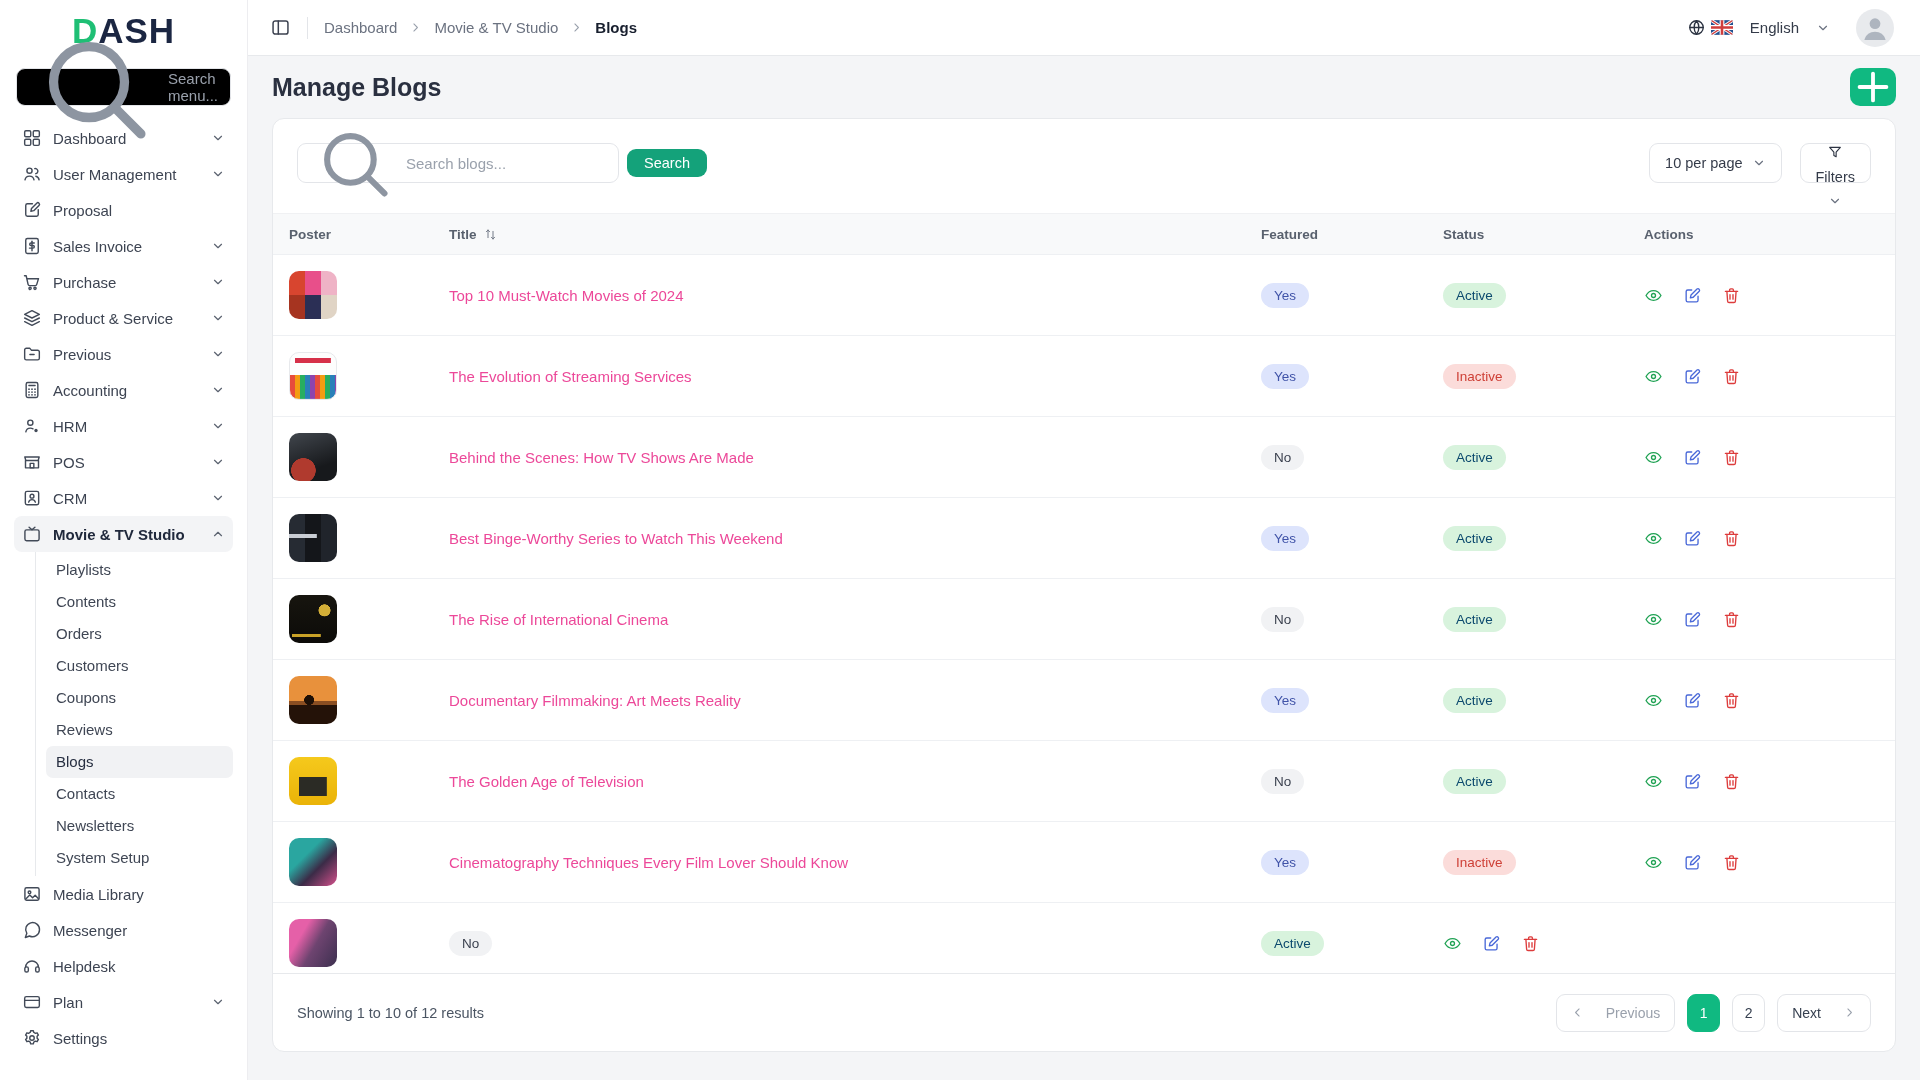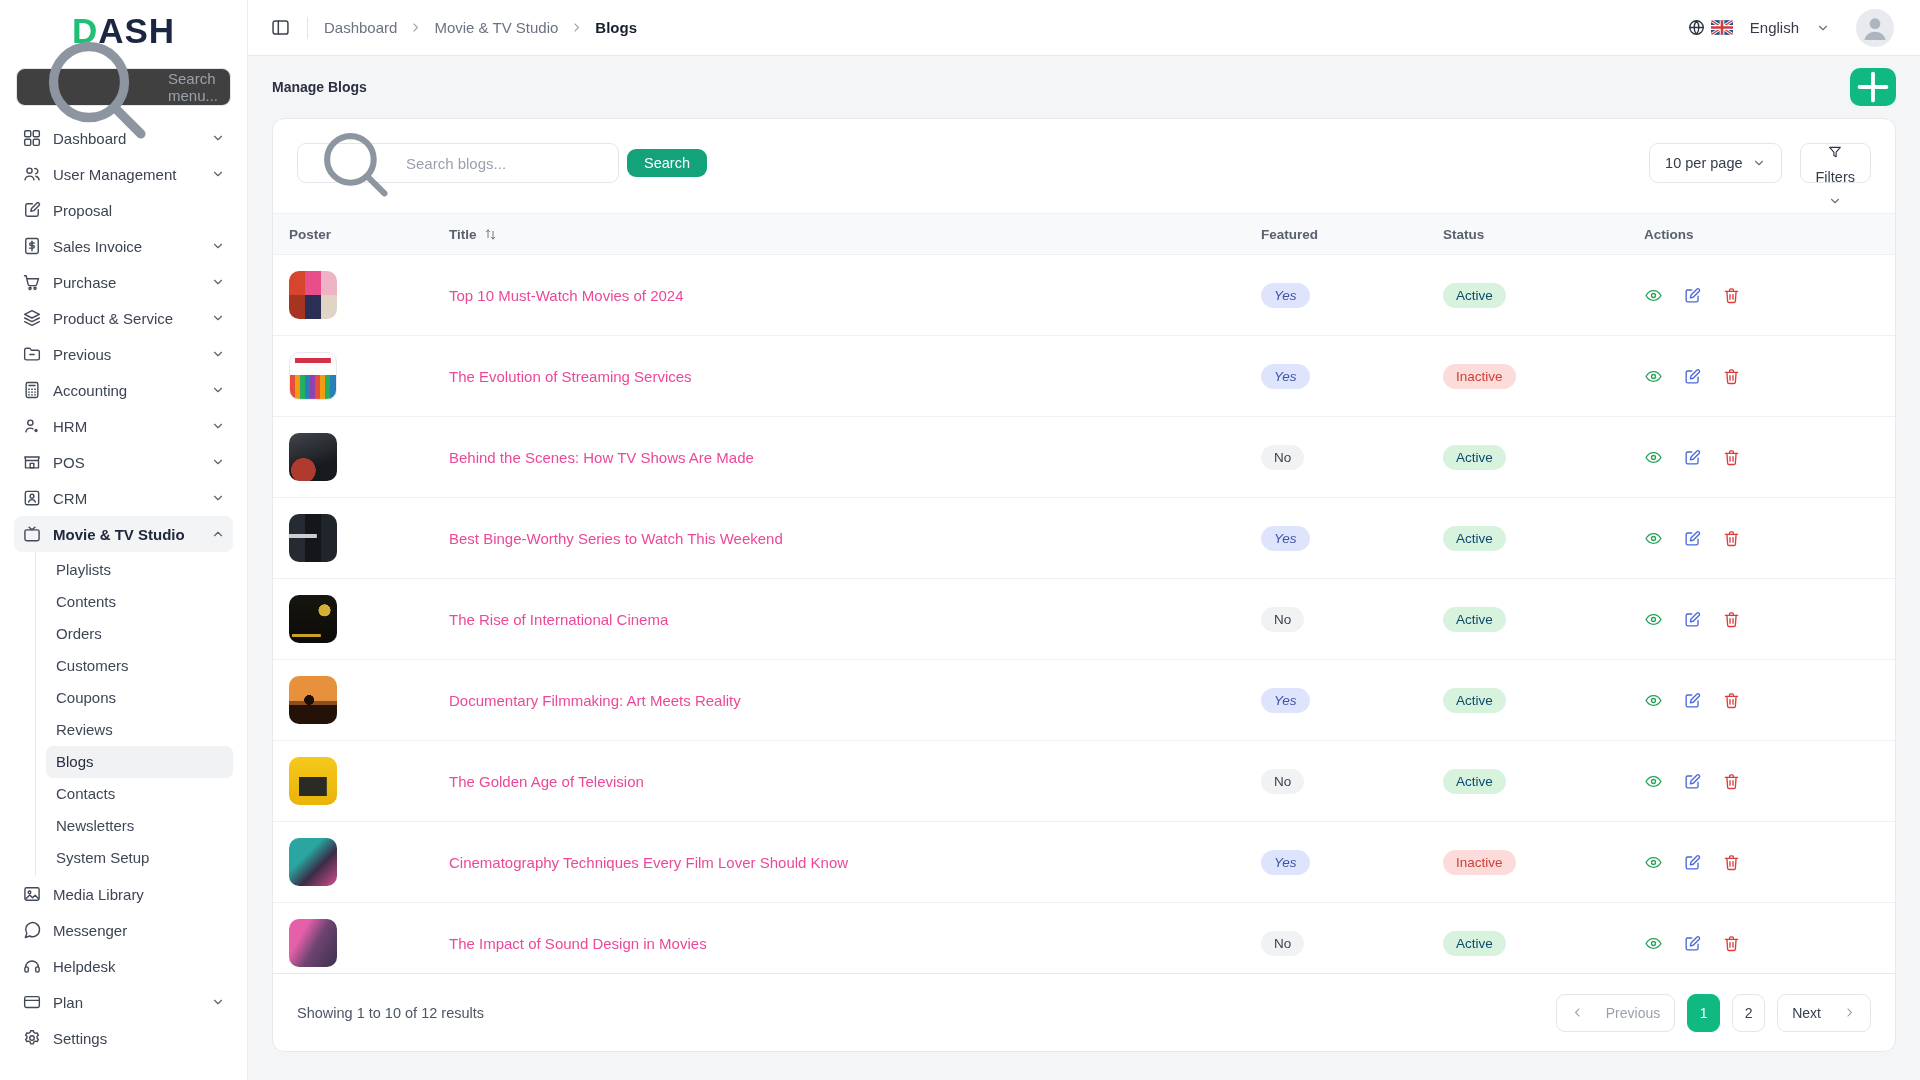--- a/index.html
+++ b/index.html
@@ -8,21 +8,21 @@
   .app { display:flex; width:1920px; height:1080px; }
 
   
   .sidebar { width:248px; height:1080px; background:#fff; border-right:1px solid #ededf0;
              flex:0 0 248px; overflow:hidden; }
   .logo { height:62px; display:flex; align-items:center; justify-content:center;
           font-size:35px; font-weight:800; letter-spacing:1px; }
   .logo .d { color:#1fbf75; }
   .logo .rest { color:#1b2642; }
   .side-search { margin:6px 16px 12px; height:38px; border:1px solid #e3e5e9; border-radius:9px;
-                 display:flex; align-items:center; gap:8px; padding:0 12px; color:#8d95a1; background:#404040; }
+                 display:flex; align-items:center; gap:8px; padding:0 12px; color:#8d95a1; background:#000000; }
   .side-search svg { width:17px; height:17px; }
   .side-search .ph { font-size:15px; color:#9aa1ac; }
   .nav { padding:2px 14px 0; }
   .nav-item { height:36px; display:flex; align-items:center; gap:11px; padding:0 8px;
               border-radius:8px; font-size:15px; color:#3d4452; cursor:pointer; }
   .nav-item.active { background:#f3f4f6; font-weight:700; color:#20293c; }
   .nico { width:20px; height:20px; display:inline-flex; color:#424a58; flex:0 0 20px; }
   .nico svg { width:20px; height:20px; }
   .nlabel { flex:1; white-space:nowrap; overflow:hidden; }
   .nchev { width:14px; height:14px; color:#5b6370; display:inline-flex; }
@@ -49,21 +49,21 @@
   .globe { width:19px; height:19px; color:#2c3342; display:inline-flex; margin-right:5px; }
   .globe svg { width:19px; height:19px; }
   .flag { width:22px; height:15px; border-radius:2px; overflow:hidden; display:inline-flex; }
   .lang-label { font-size:15px; color:#343b49; }
   .lang .nchev{ color:#6b7280; }
   .avatar { width:38px; height:38px; border-radius:50%; background:#e8eaed; color:#aeb5bf;
             display:flex; align-items:center; justify-content:center; cursor:pointer; }
   .avatar svg { width:22px; height:22px; }
 
   .page-head { display:flex; align-items:center; justify-content:space-between; padding:12px 24px; }
-  .page-title { font-size:14px; font-weight:700; color:#2a3040; }
+  .page-title { font-size:25px; font-weight:700; color:#2a3040; }
   .btn-add { width:46px; height:38px; background:#10b981; border:none; border-radius:10px;
              color:#fff; display:flex; align-items:center; justify-content:center; cursor:pointer; }
   .btn-add svg { width:18px; height:18px; }
 
   
   .card { margin:0 24px; background:#fff; border:1px solid #e7e9ec; border-radius:12px; overflow:hidden; }
   .toolbar { display:flex; align-items:center; padding:24px 24px 0; }
   .search-box { width:322px; height:40px; border:1px solid #e3e5e9; border-radius:9px;
                 display:flex; align-items:center; gap:9px; padding:0 13px; background:#fff; }
   .search-box svg { width:17px; height:17px; color:#8d95a1; }
@@ -86,21 +86,21 @@
   .thead { margin-top:30px; height:42px; background:#f8f9fa; border-top:1px solid #f0f1f3;
            border-bottom:1px solid #eef0f3; color:#59616e; font-size:13.5px; font-weight:700; }
   .th { display:flex; align-items:center; gap:6px; }
   .sort-ic { width:15px; height:15px; color:#6b7280; display:inline-flex; cursor:pointer; }
   .sort-ic svg { width:15px; height:15px; }
   .tbody { height:718px; overflow:hidden; }
   .trow { height:81px; border-bottom:1px solid #eef0f3; }
   .poster { width:48px; height:48px; border-radius:10px; cursor:pointer; }
   .cell-title { font-size:15px; color:#ec4899; }
   .pill { display:inline-block; padding:5px 13px; border-radius:999px; font-size:13.5px; }
-  .pill-yes { background:#dde4fc; color:#4053a8;font-style:italic; }
+  .pill-yes { background:#dde4fc; color:#4053a8; }
   .pill-no { background:#f1f2f4; color:#3c4250; }
   .pill-active { background:#d8f3dd; color:#0c4a6e; }
   .pill-inactive { background:#fbdcda; color:#ce4037; }
   .acts { display:flex; align-items:center; gap:20px; }
   .act { width:19px; height:19px; display:inline-flex; cursor:pointer; }
   .act svg { width:19px; height:19px; }
   .act-view { color:#22a355; }
   .act-edit { color:#4968d8; }
   .act-del { color:#dd3c3c; }
 
@@ -764,21 +764,20 @@
                   <path d="M6.2 6.8l.9 12.4a1.8 1.8 0 0 0 1.8 1.7h6.2a1.8 1.8 0 0 0 1.8-1.7l.9-12.4"></path>
                   <path d="M10.1 10.8v5.8M13.9 10.8v5.8"></path>
                 </svg>
               </span>
             </div>
           </div>
           <div class="trow tgrid">
             <div>
               <div class="poster poster-sound-design"></div>
             </div>
-            <div class="cell-title">The Impact of Sound Design in Movies</div>
             <div><span class="pill pill-no">No</span></div>
             <div><span class="pill pill-active">Active</span></div>
             <div class="acts">
               <span class="act act-view">
                 <svg viewBox="0 0 24 24" fill="none" stroke="currentColor" stroke-width="1.7" stroke-linecap="round" stroke-linejoin="round" style="width:100%;height:100%">
                   <path d="M2.6 12S6.1 5.9 12 5.9 21.4 12 21.4 12 17.9 18.1 12 18.1 2.6 12 2.6 12z"></path>
                   <circle cx="12" cy="12" r="2.5"></circle>
                 </svg>
               </span>
               <span class="act act-edit">

